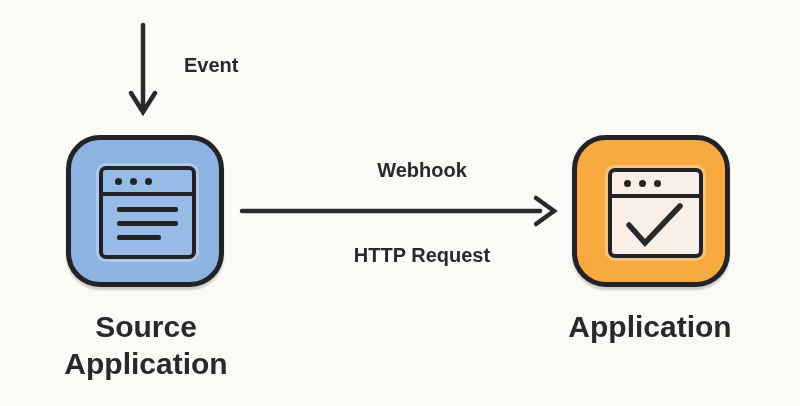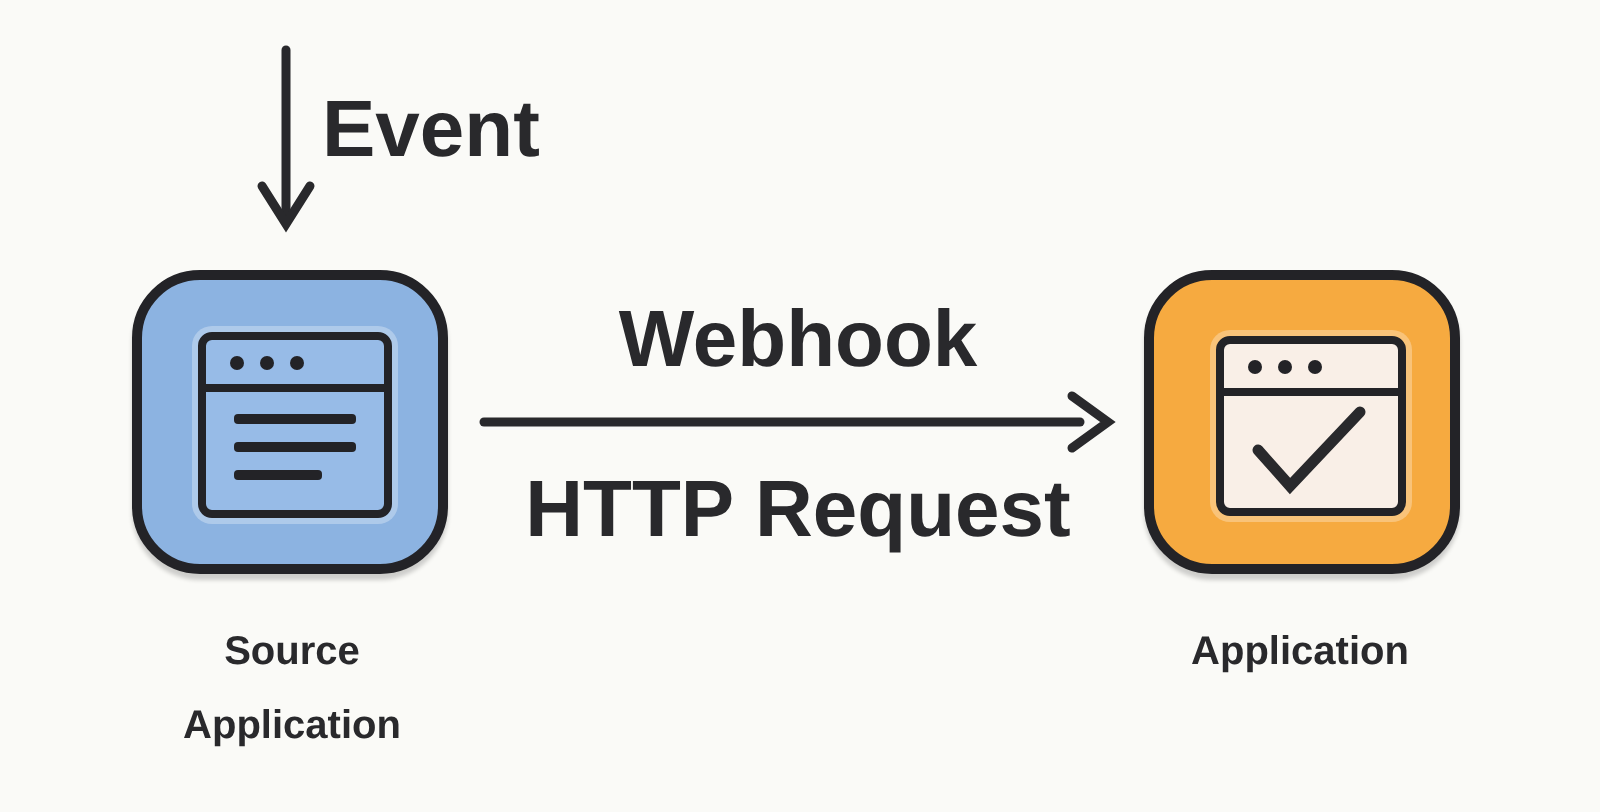--- a/index.html
+++ b/index.html
@@ -8,23 +8,24 @@
     position:relative;
     width:800px;height:406px;
     overflow:hidden;
     background:#fafaf7;
     color:#29292c;
   }
   svg.arrow{position:absolute;display:block;overflow:visible;}
   .flow-label{
     position:absolute;
     font-weight:700;
-    font-size:40px;
+    font-size:20px;
     line-height:34px;
     white-space:nowrap;
+    margin-left:23px;
   }
   .flow-label.centered{text-align:center;}
   .node{
     position:absolute;
     width:158px;height:152px;
     box-sizing:border-box;
     border:5px solid #232327;
     border-radius:34px;
     box-shadow:0 3px 2px rgba(0,0,0,0.18);
   }
@@ -62,21 +63,21 @@
   }
   .tline.l1{top:11px;width:61px;}
   .tline.l2{top:25px;width:61px;}
   .tline.l3{top:39px;width:44px;}
   .check-svg{position:absolute;left:0;top:0;width:100%;height:100%;display:block;}
   .node-label{
     position:absolute;
     width:220px;
     text-align:center;
     font-weight:700;
-    font-size:20px;
+    font-size:30px;
     line-height:37px;
   }
 </style>
 </head>
 <body>
 
 <div class="canvas" style="background-color: rgb(250, 250, 247);">
 
   <svg class="arrow" style="left: 127px; top: 23px; width: 32px; height: 93px; color: rgb(41, 41, 44);" viewBox="0 0 32 93">
     <line x1="16" y1="2" x2="16" y2="84" stroke="currentColor" stroke-width="4.5" stroke-linecap="round"></line>

